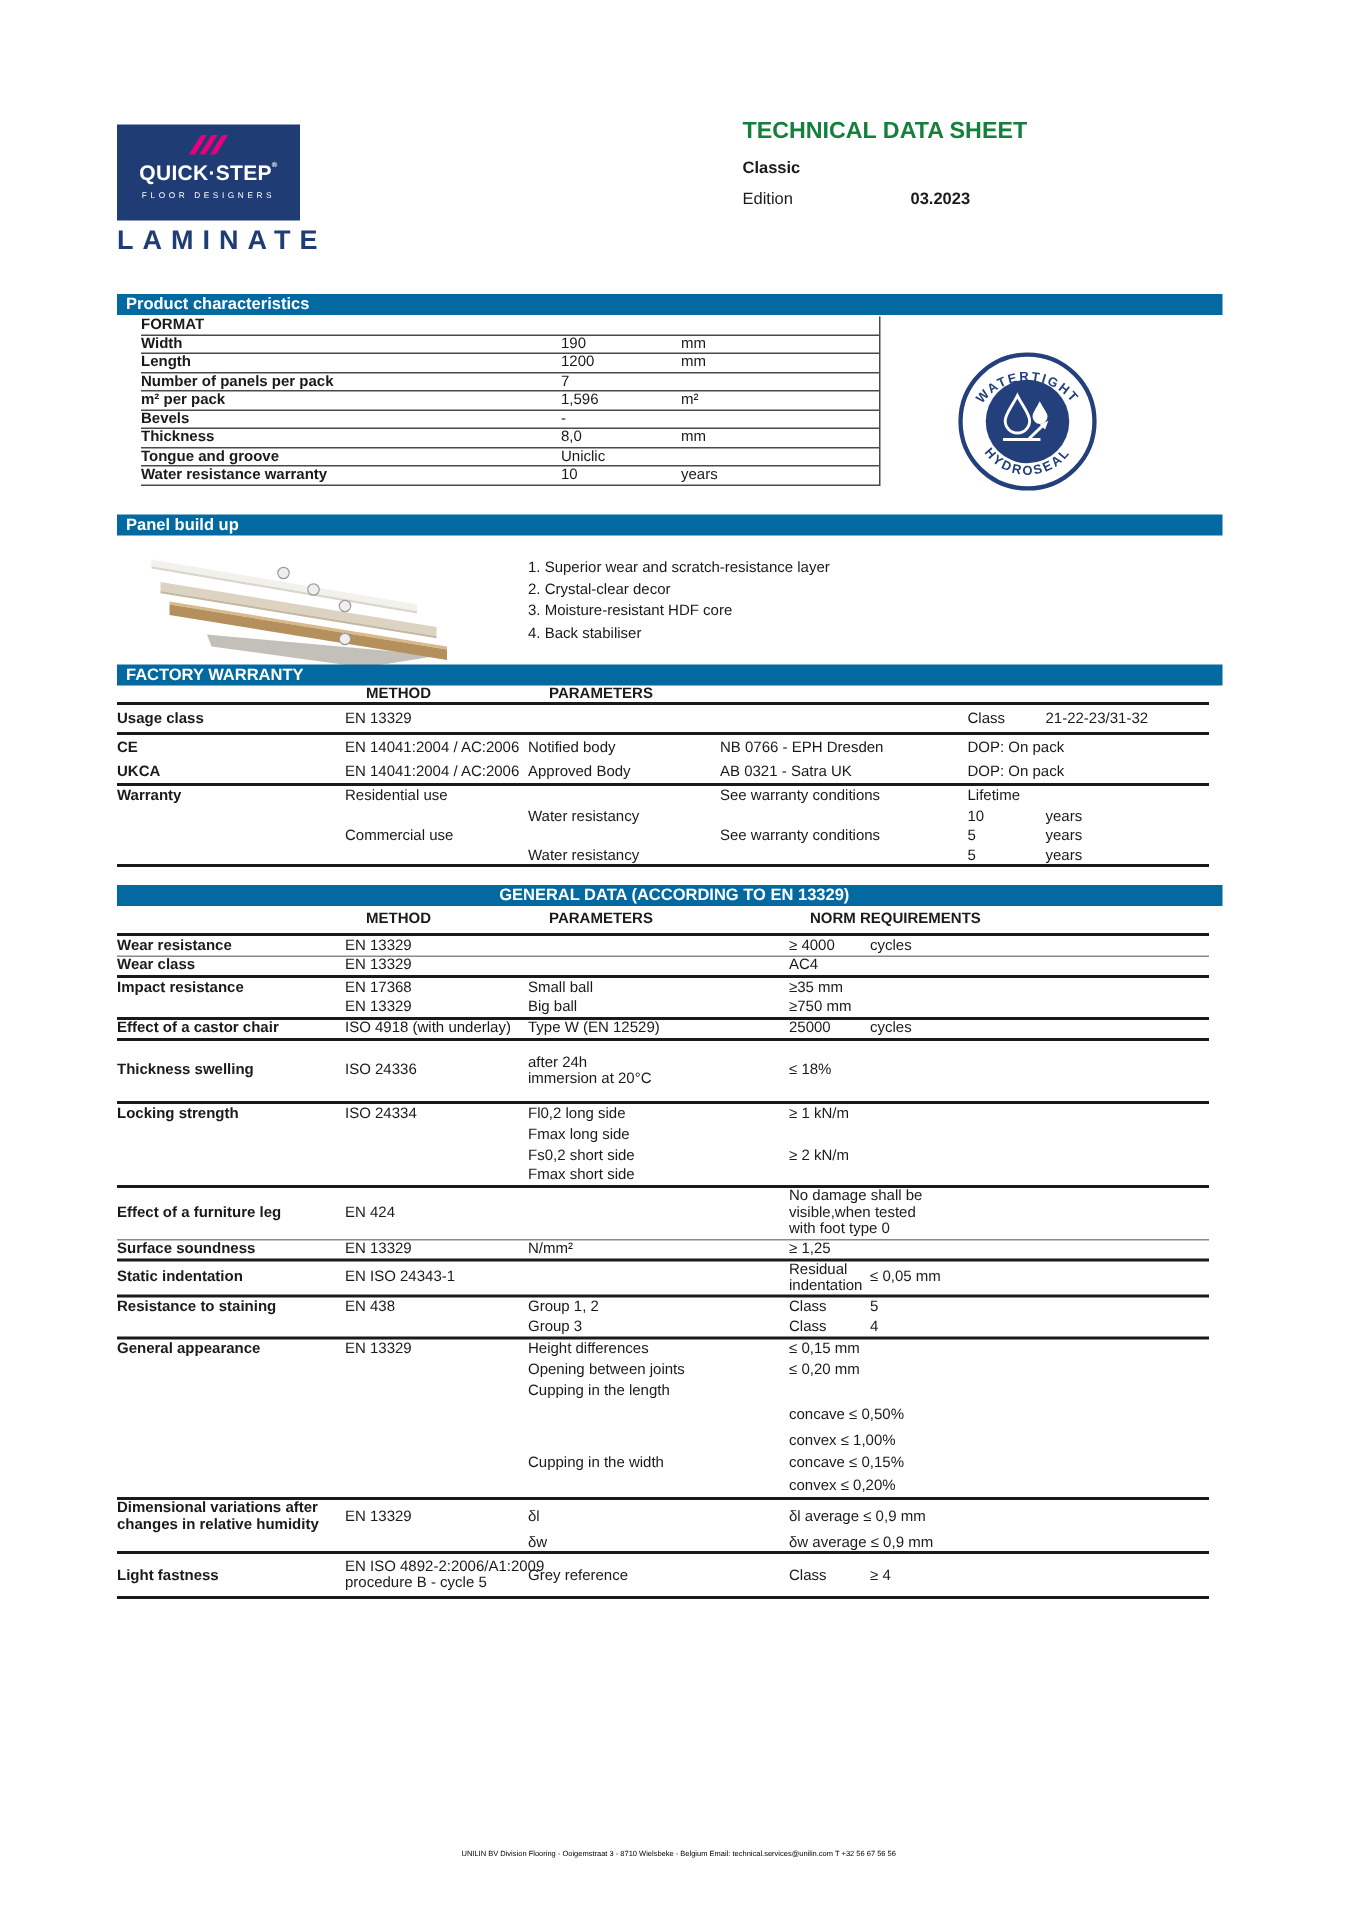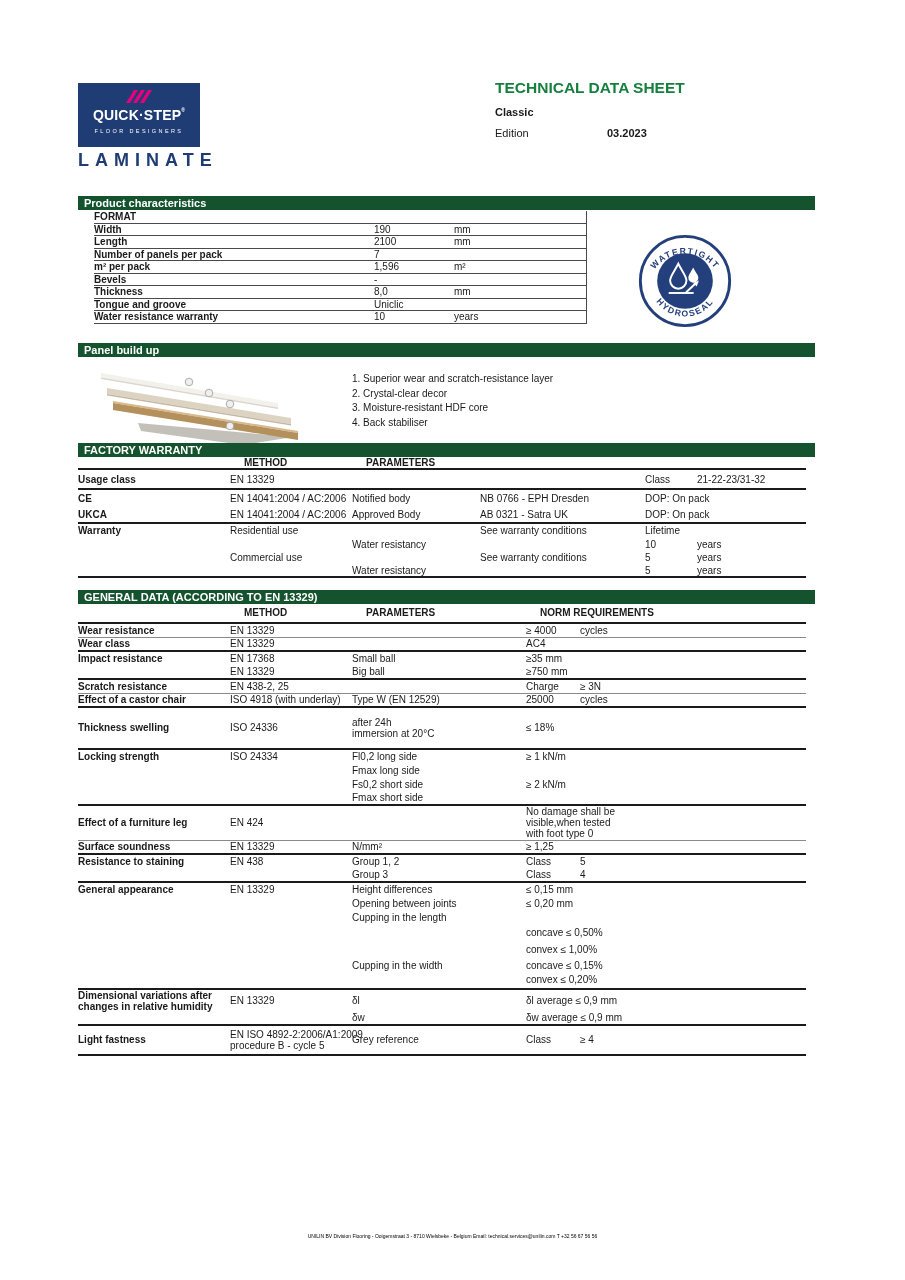--- a/index.html
+++ b/index.html
@@ -14,23 +14,23 @@
          font-size:14px;letter-spacing:.2px;white-space:nowrap;}
   .brand .reg{font-size:5px;vertical-align:top;}
   .floor{position:absolute;top:45px;width:100%;text-align:center;color:#fff;font-size:5.5px;letter-spacing:2.4px;}
   .laminate{position:absolute;left:78px;top:150px;font-size:18px;font-weight:bold;letter-spacing:6px;color:#1f3d74;}
   .doc-title{position:absolute;left:495px;top:79px;font-size:15.5px;font-weight:bold;color:#15803d;}
   .doc-collection{position:absolute;left:495px;top:106px;font-size:11px;font-weight:bold;}
   .doc-edition-label{position:absolute;left:495px;top:127px;font-size:11px;font-weight:normal;}
   .doc-edition-value{position:absolute;left:607px;top:127px;font-size:11px;font-weight:bold;}
 
   
-  .bar{position:absolute;left:78px;width:737px;height:14px;background:#14532d;color:#fff;
+  .bar{position:absolute;left:78px;width:737px;height:14px;background:#0369a1;color:#fff;
        font-weight:bold;font-size:11px;line-height:14px;padding-left:6px;box-sizing:border-box;white-space:nowrap;}
-  #bar-product{top:196px;} #bar-panel{top:343px;} #bar-warranty{top:443px;} #bar-general{top:590px;}
+  #bar-product{top:196px;} #bar-panel{top:343px;} #bar-warranty{top:443px;} #bar-general{top:590px;text-align:center;}
 
   
   .tbl{position:absolute;font-size:10px;line-height:1.12;}
   .trow{display:grid;align-items:center;box-sizing:border-box;}
   .tcell{white-space:pre;padding-right:4px;overflow:visible;}
   .tcell.c0{font-weight:bold;white-space:pre-line;}
   .thead .tcell{font-weight:bold;padding-left:14px;}
   .sep-thick{border-bottom:2px solid #1a1a1a;}
   .sep-thin{border-bottom:1px solid #8a8a8a;}
 
@@ -92,21 +92,21 @@
         <span class="tcell c1"></span>
         <span class="tcell c2"></span>
       </div>
       <div class="trow sep-none">
         <span class="tcell c0">Width</span>
         <span class="tcell c1">190</span>
         <span class="tcell c2">mm</span>
       </div>
       <div class="trow sep-none">
         <span class="tcell c0">Length</span>
-        <span class="tcell c1">2100</span>
+        <span class="tcell c1">1200</span>
         <span class="tcell c2">mm</span>
       </div>
       <div class="trow sep-none">
         <span class="tcell c0">Number of panels per pack</span>
         <span class="tcell c1">7</span>
         <span class="tcell c2"></span>
       </div>
       <div class="trow sep-none">
         <span class="tcell c0">m² per pack</span>
         <span class="tcell c1">1,596</span>
@@ -273,27 +273,20 @@
         <span class="tcell c3">≥35 mm</span>
         <span class="tcell c4"></span>
       </div>
       <div class="trow sep-thick">
         <span class="tcell c0"></span>
         <span class="tcell c1">EN 13329</span>
         <span class="tcell c2">Big ball</span>
         <span class="tcell c3">≥750 mm</span>
         <span class="tcell c4"></span>
       </div>
-      <div class="trow sep-thin">
-        <span class="tcell c0">Scratch resistance</span>
-        <span class="tcell c1">EN 438-2, 25</span>
-        <span class="tcell c2"></span>
-        <span class="tcell c3">Charge</span>
-        <span class="tcell c4">≥ 3N</span>
-      </div>
       <div class="trow sep-thick">
         <span class="tcell c0">Effect of a castor chair</span>
         <span class="tcell c1">ISO 4918 (with underlay)</span>
         <span class="tcell c2">Type W (EN 12529)</span>
         <span class="tcell c3">25000</span>
         <span class="tcell c4">cycles</span>
       </div>
       <div class="trow row-tall sep-thick">
         <span class="tcell c0">Thickness swelling</span>
         <span class="tcell c1">ISO 24336</span>
@@ -338,20 +331,28 @@
 visible,when tested
 with foot type 0</span>
         <span class="tcell c4"></span>
       </div>
       <div class="trow sep-thick">
         <span class="tcell c0">Surface soundness</span>
         <span class="tcell c1">EN 13329</span>
         <span class="tcell c2">N/mm²</span>
         <span class="tcell c3">≥ 1,25</span>
         <span class="tcell c4"></span>
+      </div>
+      <div class="trow sep-thick">
+        <span class="tcell c0">Static indentation</span>
+        <span class="tcell c1">EN ISO 24343-1</span>
+        <span class="tcell c2"></span>
+        <span class="tcell c3">Residual
+indentation</span>
+        <span class="tcell c4">≤ 0,05 mm</span>
       </div>
       <div class="trow sep-none">
         <span class="tcell c0">Resistance to staining</span>
         <span class="tcell c1">EN 438</span>
         <span class="tcell c2">Group 1, 2</span>
         <span class="tcell c3">Class</span>
         <span class="tcell c4">5</span>
       </div>
       <div class="trow sep-thick">
         <span class="tcell c0"></span>

